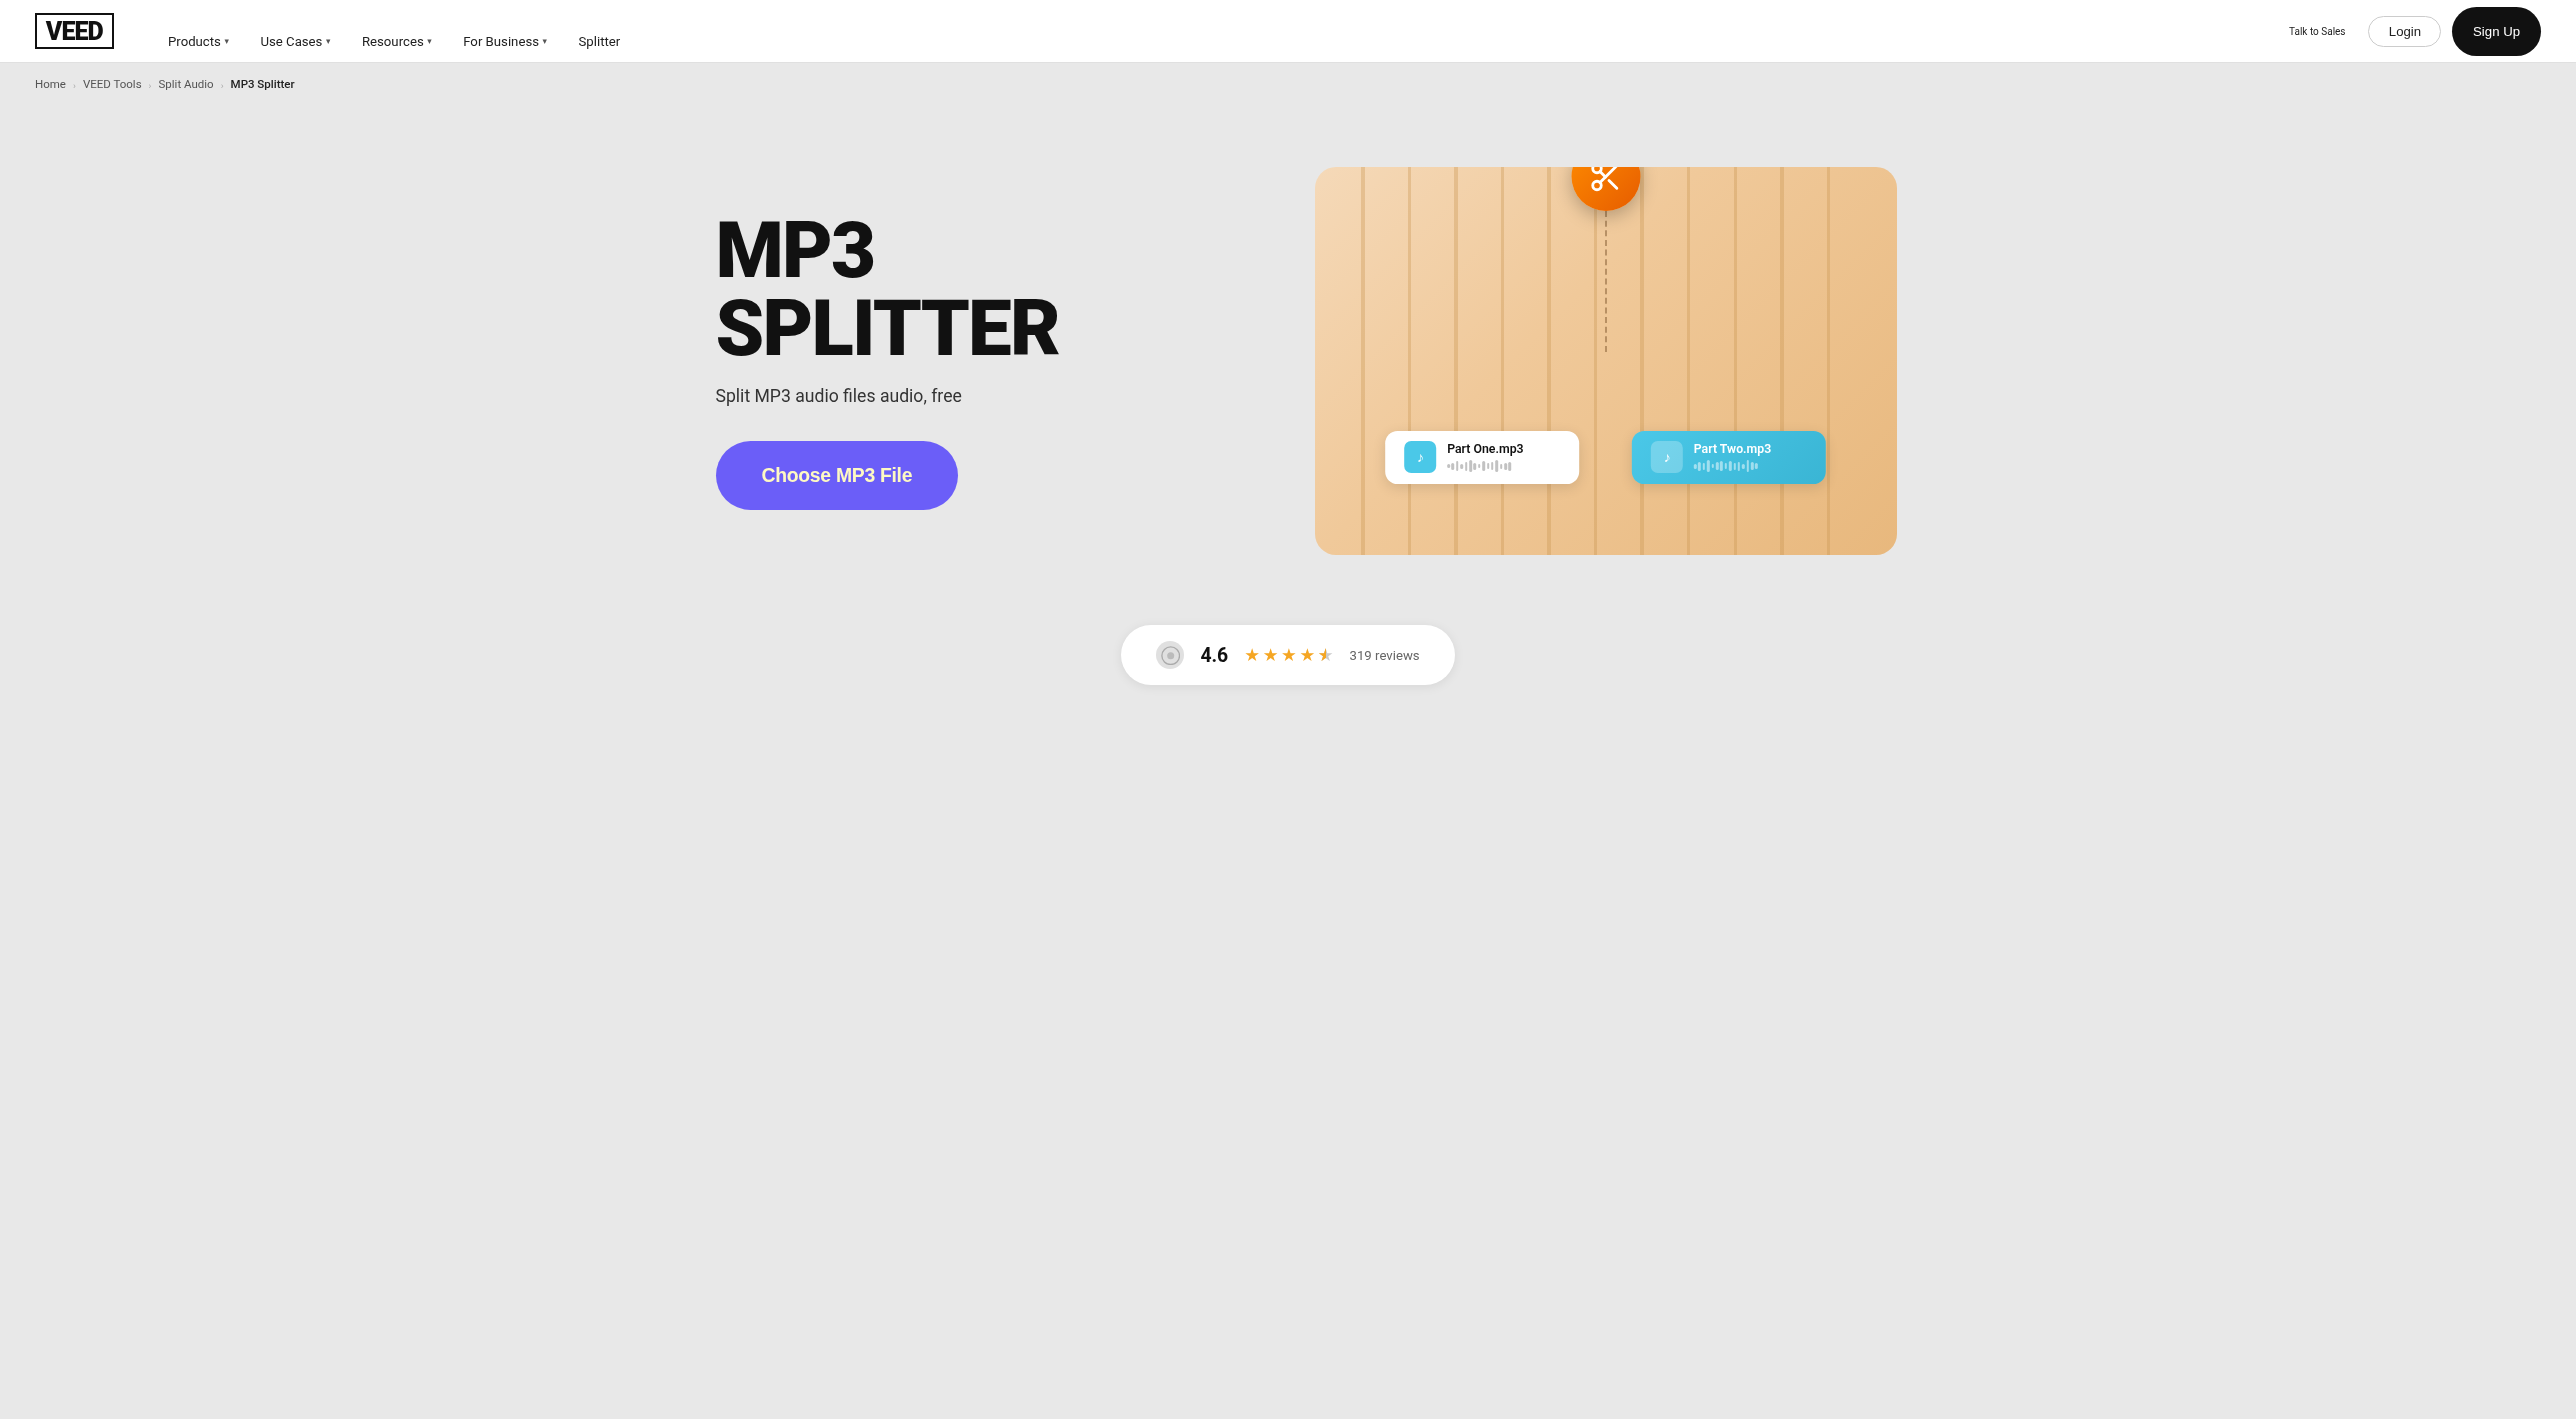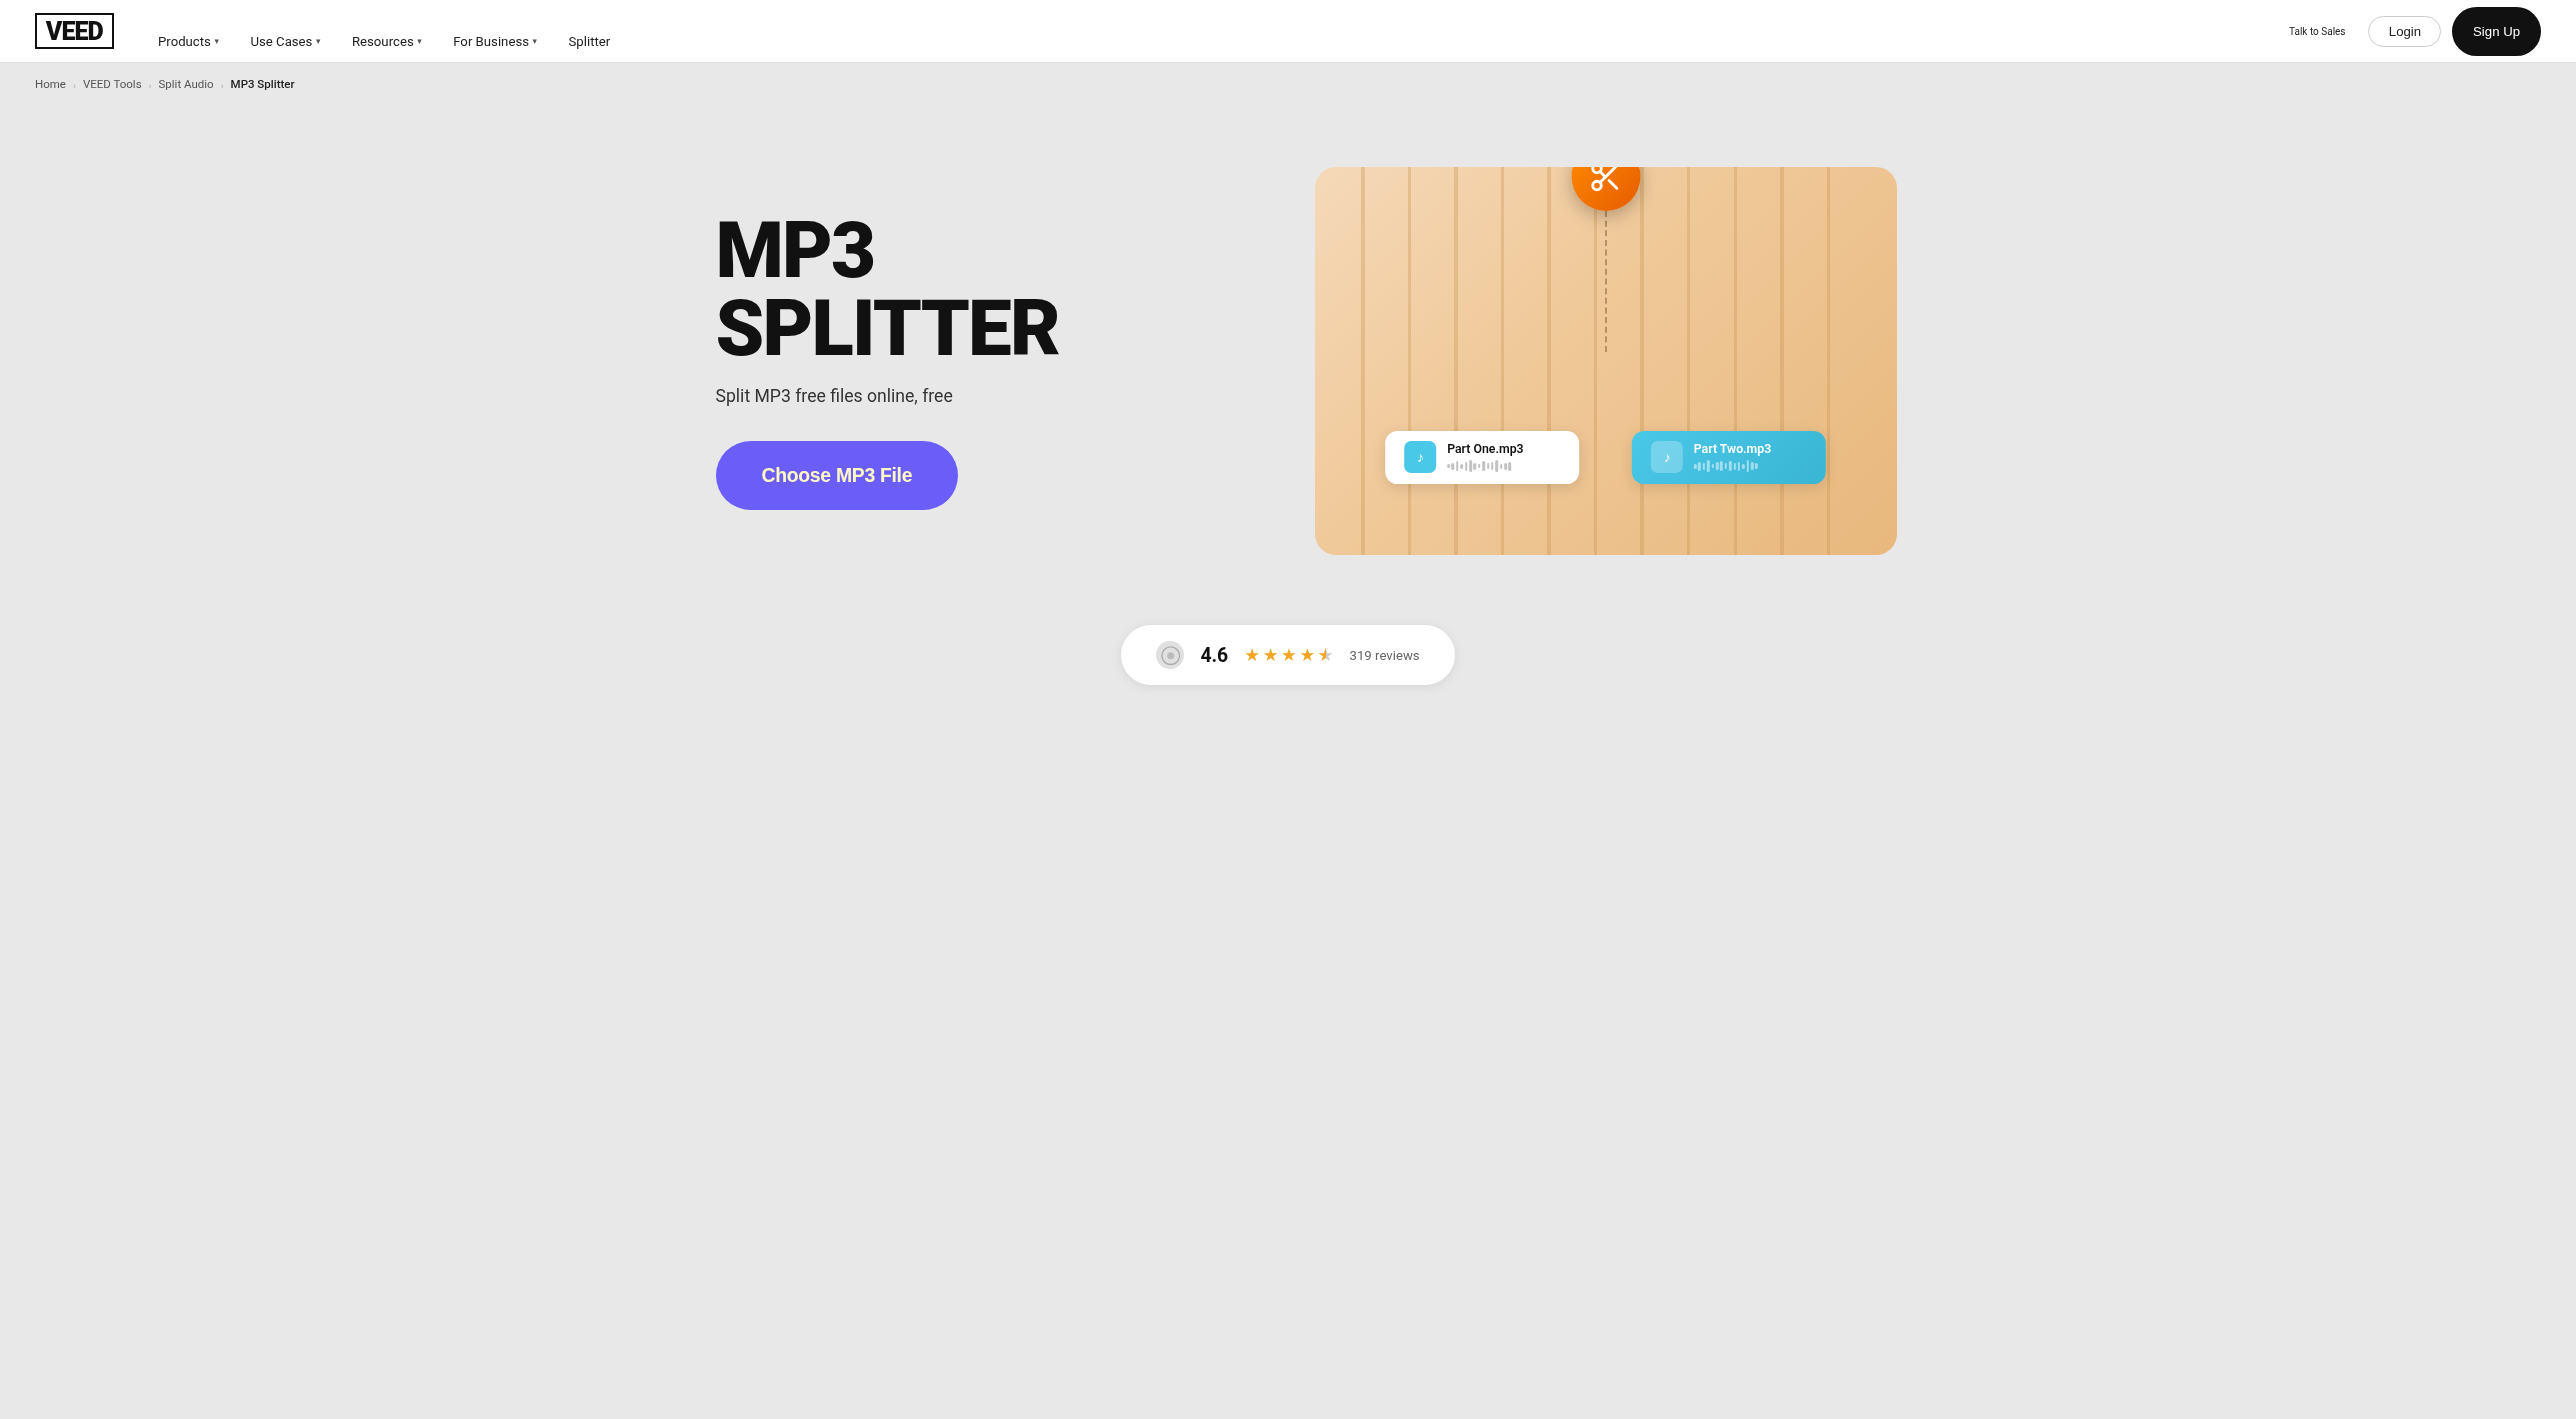--- a/index.html
+++ b/index.html
@@ -21,21 +21,21 @@
       position: sticky;
       top: 0;
       z-index: 100;
     }
 
     .nav-logo {
       font-size: 25px;
       font-weight: 900;
       color: #111;
       letter-spacing: -0.9px;
-      margin-right: 32px;
+      margin-right: 42px;
       border: 2.6px solid #111;
       padding: 1.8px 8.8px;
     }
 
     .nav-links {
       display: flex;
       align-items: center;
       gap: 7px;
       flex: 1;
       margin-top: 20px;
@@ -398,21 +398,21 @@
   <span class="breadcrumb-item">VEED Tools</span>
   <span class="breadcrumb-sep">›</span>
   <span class="breadcrumb-item">Split Audio</span>
   <span class="breadcrumb-sep">›</span>
   <span class="breadcrumb-item active">MP3 Splitter</span>
 </div>
 
 <section class="hero">
   <div class="hero-left">
     <h1 class="hero-title">MP3 SPLITTER</h1>
-    <p class="hero-subtitle">Split MP3 free files online, free</p>
+    <p class="hero-subtitle">Split MP3 audio files audio, free</p>
     <button class="hero-cta">Choose MP3 File</button>
   </div>
 
   <div class="hero-right">
     <div class="illustration-bg">
 
       <div class="tape-container">
         <div class="tape-strip" style="left:8%;"></div>
         <div class="tape-strip" style="left:16%;"></div>
         <div class="tape-strip" style="left:24%;"></div>

